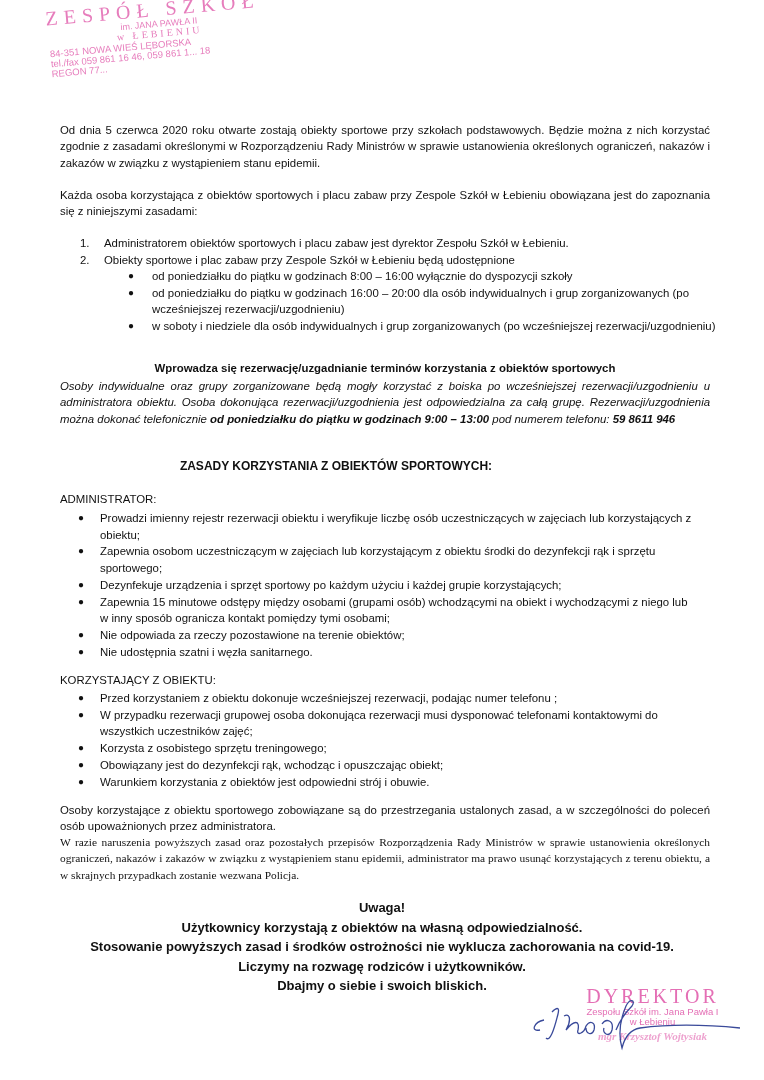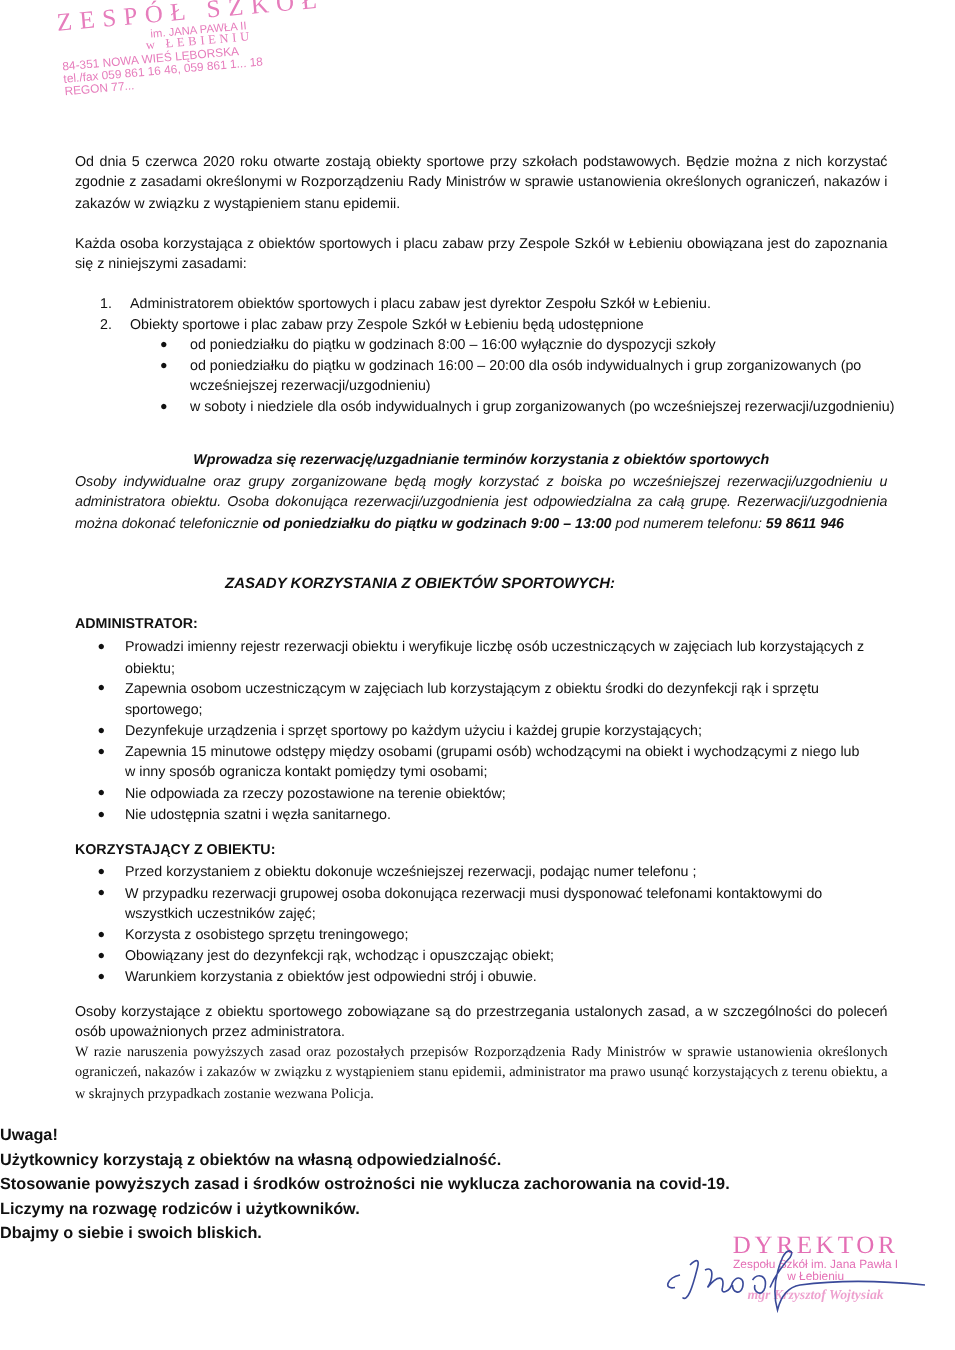--- a/index.html
+++ b/index.html
@@ -22,25 +22,25 @@
   .para { left: 60px; width: 650px; line-height: 16.3px; text-align: justify; }
   .num { left: 80px; width: 640px; line-height: 16.5px; }
   .num .row { display: flex; }
   .num .n { width: 24px; }
   .sub { left: 128px; width: 590px; line-height: 16.5px; }
   .bl { display: flex; }
   .bl .dot { width: 24px; flex-shrink: 0; font-size: 10px; line-height: 16.5px; }
   .bl .t { flex: 1; }
   .just { text-align: justify; }
   .center { text-align: center; }
-  .b { font-weight: bold; font-style: italic; }
-  .hdr { left: 60px; font-weight: bold; }
+  .b { font-weight: bold; }
+  .hdr { left: 60px; font-weight: normal; }
   .list { left: 78px; width: 620px; line-height: 16.7px; }
   .list .dot { width: 22px; }
-  .final { left: 0; width: 764px; top: 898px; text-align: left; font-weight: bold; font-size: 13px; line-height: 19.5px; }
+  .final { left: 0; width: 764px; top: 898px; text-align: center; font-weight: bold; font-size: 13px; line-height: 19.5px; }
   .sig { left: 545px; top: 985px; width: 215px; color: #e46fb5; text-align: center; line-height: 1.1; }
   .sig .d { font-family: "Liberation Serif", serif; font-size: 20px; letter-spacing: 3px; }
   .sig .z { font-size: 9.5px; }
   .sig .m { font-family: "Liberation Serif", serif; font-style: italic; font-weight: bold; font-size: 11px; opacity: 0.65; margin-top: 2px; }
   .sigsvg { left: 520px; top: 990px; }
 </style>
 </head>
 <body>
 
 <div class="abs stamp">

